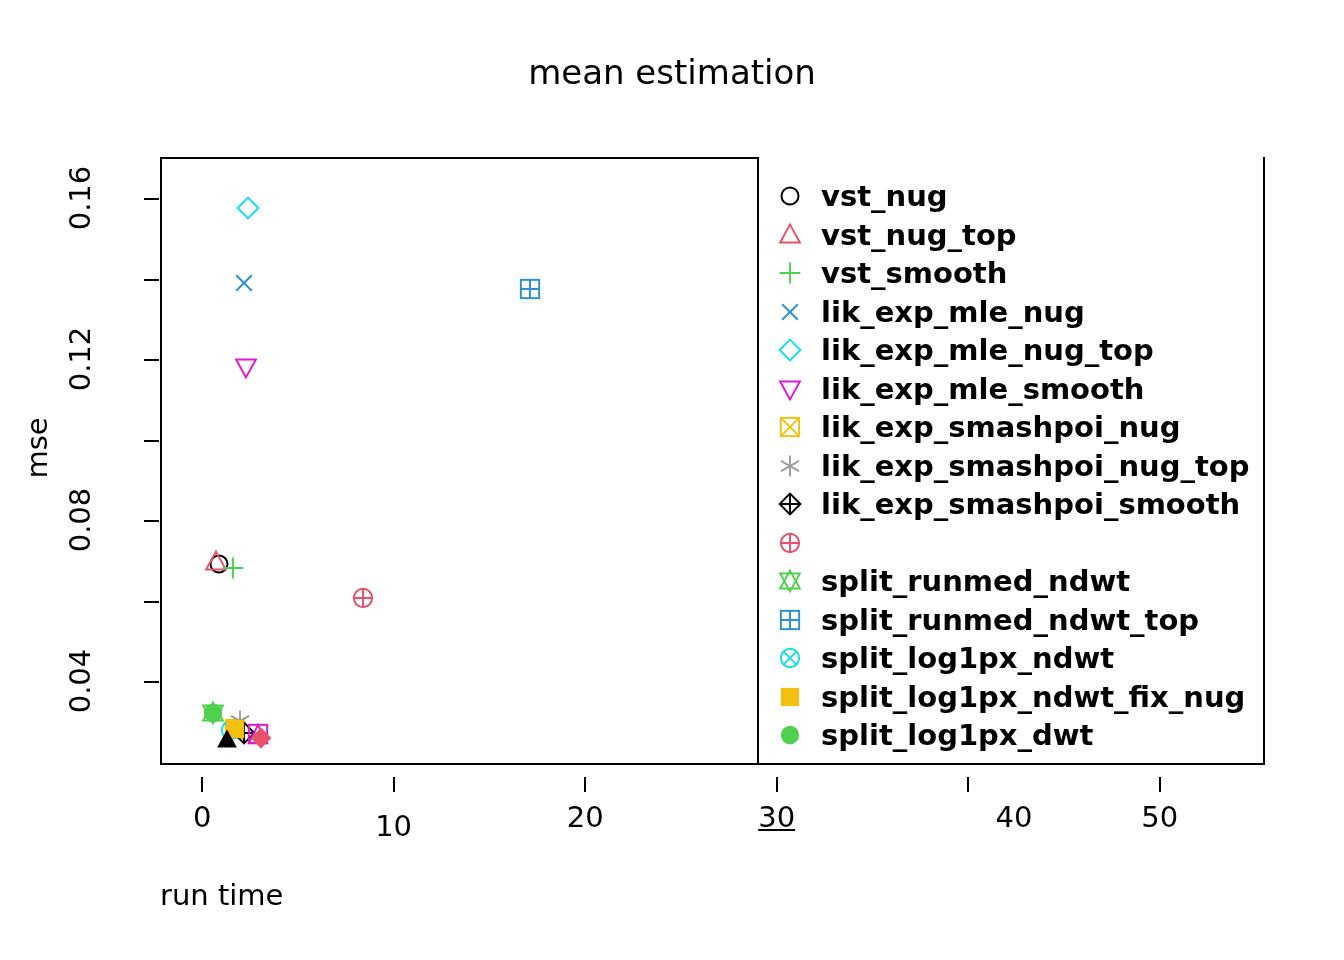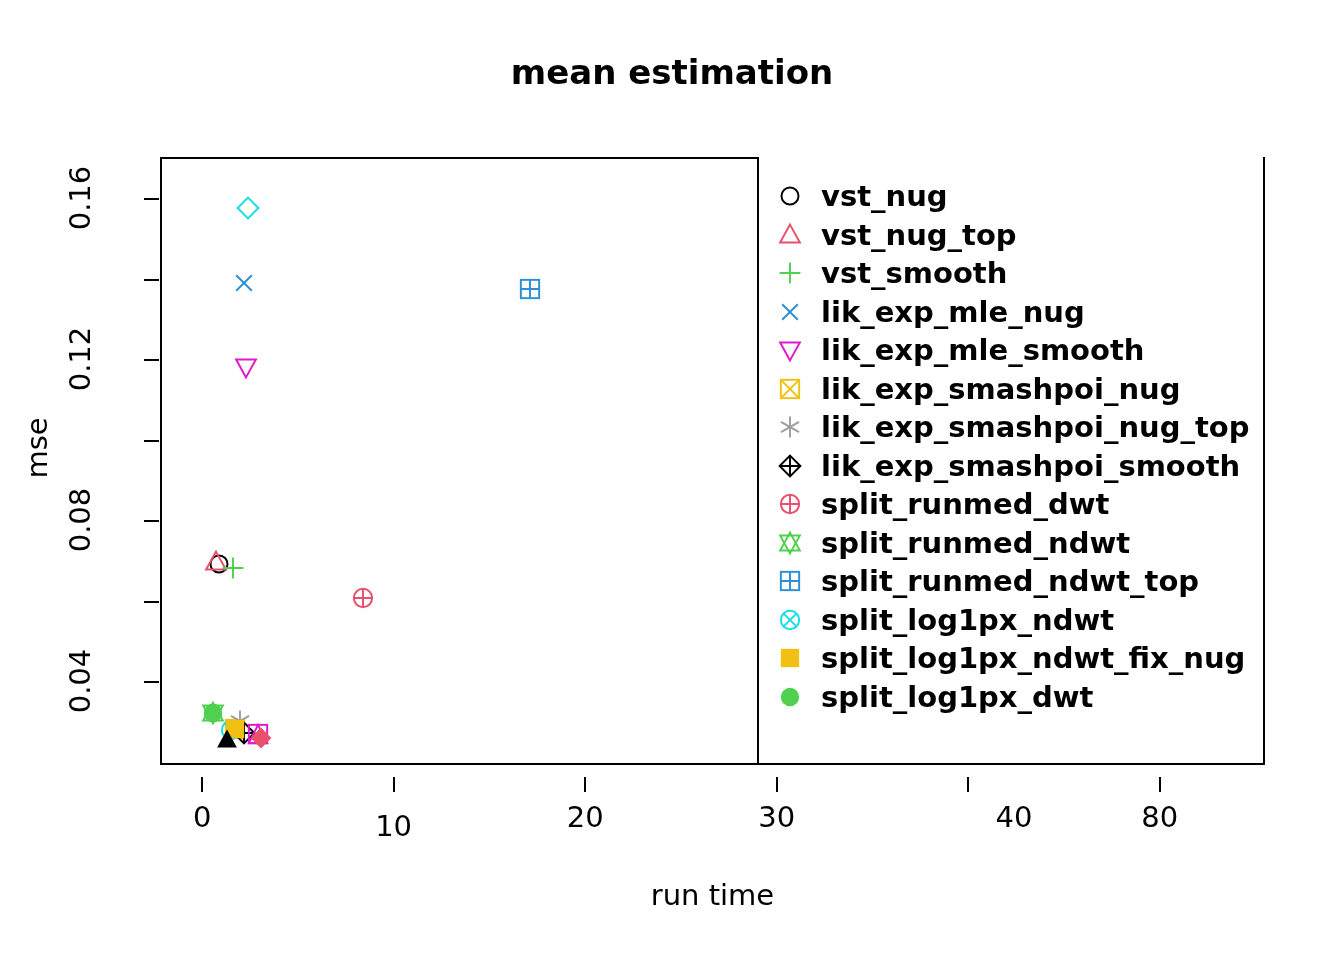--- a/index.html
+++ b/index.html
@@ -18,40 +18,40 @@
     position: absolute;
     left: 0; top: 0;
     width: 1344px; height: 960px;
   }
   .chart-title {
     position: absolute;
     left: 0; top: 52px;
     width: 1344px;
     text-align: center;
     font-size: 34px;
-    font-weight: bold;
+    font-weight: normal;
     color: #000000;
     letter-spacing: 0px;
   }
   .plot-frame {
     position: absolute;
     left: 160px;
     top: 157px;
     width: 1105px;
     height: 608px;
     border: 2px solid #000000;
     box-sizing: border-box;
     background: #ffffff;
   }
   .xlabel {
     position: absolute;
     left: 160px;
     top: 878px;
     width: 1105px;
-    text-align: center;
+    text-align: left;
     font-size: 29px;
     color: #000000;
   }
   .ylabel {
     position: absolute;
     left: -23px;
     top: 431px;
     width: 120px;
     text-align: center;
     font-size: 29px;
@@ -260,25 +260,25 @@
     </div>
 
   <div id="axes-layer">
       <div class="tick-v" style="left: 201.132px; top: 777px; height: 15px;"></div>
       <div class="xtick-label" style="left: 202.132px; top: 800px;">0</div>
       <div class="tick-v" style="left: 392.64px; top: 777px; height: 15px;"></div>
       <div class="xtick-label" style="left: 393.64px; top: 800px; margin-top: 9px;">10</div>
       <div class="tick-v" style="left: 584.147px; top: 777px; height: 15px;"></div>
       <div class="xtick-label" style="left: 585.147px; top: 800px;">20</div>
       <div class="tick-v" style="left: 775.655px; top: 777px; height: 15px;"></div>
-      <div class="xtick-label" style="left: 776.655px; top: 800px;">30</div>
+      <div class="xtick-label" style="left: 776.655px; top: 800px; text-decoration: underline;">30</div>
       <div class="tick-v" style="left: 967.163px; top: 777px; height: 15px;"></div>
       <div class="xtick-label" style="left: 1014px; top: 800px;">40</div>
       <div class="tick-v" style="left: 1158.67px; top: 777px; height: 15px;"></div>
-      <div class="xtick-label" style="left: 1159.67px; top: 800px;">80</div>
+      <div class="xtick-label" style="left: 1159.67px; top: 800px;">50</div>
       <div class="tick-h" style="left: 144px; top: 681.457px; width: 15px;"></div>
       <div class="ytick-label" style="left: 30px; top: 664.457px; width: 100px; text-align: center; transform: rotate(-90deg);">0.04</div>
       <div class="tick-h" style="left: 144px; top: 520.397px; width: 15px;"></div>
       <div class="ytick-label" style="left: 30px; top: 503.397px; width: 100px; text-align: center; transform: rotate(-90deg);">0.08</div>
       <div class="tick-h" style="left: 144px; top: 359.338px; width: 15px;"></div>
       <div class="ytick-label" style="left: 30px; top: 342.338px; width: 100px; text-align: center; transform: rotate(-90deg);">0.12</div>
       <div class="tick-h" style="left: 144px; top: 198.278px; width: 15px;"></div>
       <div class="ytick-label" style="left: 30px; top: 181.278px; width: 100px; text-align: center; transform: rotate(-90deg);">0.16</div>
       <div class="tick-h" style="left: 144px; top: 600.927px; width: 15px;"></div>
       <div class="tick-h" style="left: 144px; top: 439.868px; width: 15px;"></div>
@@ -317,20 +317,28 @@
             <svg width="26" height="26" viewBox="0 0 26 26" style="display: block; overflow: visible;">
               <line x1="5.199999999999999" y1="5.199999999999999" x2="20.8" y2="20.8" stroke="#2E8FD6" stroke-width="1.95" fill="none" stroke-linecap="butt"></line>
               <line x1="20.8" y1="5.199999999999999" x2="5.199999999999999" y2="20.8" stroke="#2E8FD6" stroke-width="1.95" fill="none" stroke-linecap="butt"></line>
             </svg>
           </div>
           <div class="legend-text">lik_exp_mle_nug</div>
         </div>
         <div class="legend-row">
           <div class="legend-key">
             <svg width="26" height="26" viewBox="0 0 26 26" style="display: block; overflow: visible;">
+              <polygon points="13,2.5999999999999996 23.4,13 13,23.4 2.5999999999999996,13" stroke-linejoin="miter" stroke="#15DEE8" stroke-width="1.95" fill="none" stroke-linecap="butt"></polygon>
+            </svg>
+          </div>
+          <div class="legend-text">lik_exp_mle_nug_top</div>
+        </div>
+        <div class="legend-row">
+          <div class="legend-key">
+            <svg width="26" height="26" viewBox="0 0 26 26" style="display: block; overflow: visible;">
               <polygon points="13,23.4 22.88,5.5120000000000005 3.120000000000001,5.5120000000000005" stroke-linejoin="miter" stroke="#E018CE" stroke-width="1.95" fill="none" stroke-linecap="butt"></polygon>
             </svg>
           </div>
           <div class="legend-text">lik_exp_mle_smooth</div>
         </div>
         <div class="legend-row">
           <div class="legend-key">
             <svg width="26" height="26" viewBox="0 0 26 26" style="display: block; overflow: visible;">
               <rect x="3.847999999999999" y="3.847999999999999" width="18.304000000000002" height="18.304000000000002" stroke="#F2C012" stroke-width="1.95" fill="none" stroke-linecap="butt"></rect>
               <line x1="3.847999999999999" y1="3.847999999999999" x2="22.152" y2="22.152" stroke="#F2C012" stroke-width="1.95" fill="none" stroke-linecap="butt"></line>
@@ -360,21 +368,20 @@
           <div class="legend-text">lik_exp_smashpoi_smooth</div>
         </div>
         <div class="legend-row">
           <div class="legend-key">
             <svg width="26" height="26" viewBox="0 0 26 26" style="display: block; overflow: visible;">
               <circle cx="13" cy="13" r="9.152000000000001" stroke="#E8506B" stroke-width="1.95" fill="none" stroke-linecap="butt"></circle>
               <line x1="13" y1="3.847999999999999" x2="13" y2="22.152" stroke="#E8506B" stroke-width="1.95" fill="none" stroke-linecap="butt"></line>
               <line x1="3.847999999999999" y1="13" x2="22.152" y2="13" stroke="#E8506B" stroke-width="1.95" fill="none" stroke-linecap="butt"></line>
             </svg>
           </div>
-          <div class="legend-text">split_runmed_dwt</div>
         </div>
         <div class="legend-row">
           <div class="legend-key">
             <svg width="26" height="26" viewBox="0 0 26 26" style="display: block; overflow: visible;">
               <polygon points="13,2.5999999999999996 22.88,20.488 3.120000000000001,20.488" stroke-linejoin="miter" stroke="#4FD14F" stroke-width="1.95" fill="none" stroke-linecap="butt"></polygon>
               <polygon points="13,23.4 22.88,5.5120000000000005 3.120000000000001,5.5120000000000005" stroke-linejoin="miter" stroke="#4FD14F" stroke-width="1.95" fill="none" stroke-linecap="butt"></polygon>
             </svg>
           </div>
           <div class="legend-text">split_runmed_ndwt</div>
         </div>

